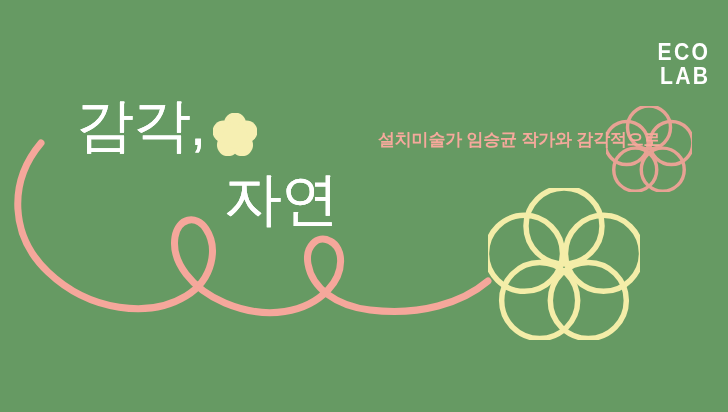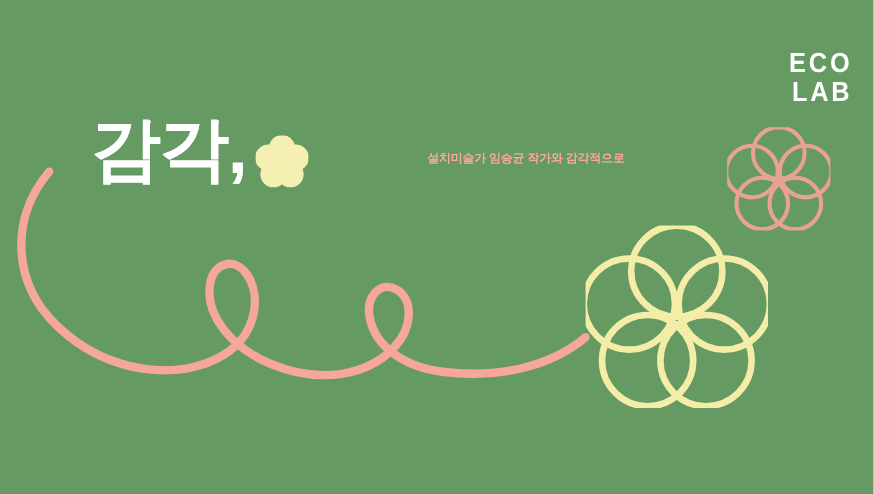--- a/index.html
+++ b/index.html
@@ -53,21 +53,21 @@
     position: absolute;
     left: 76px;
     top: 96px;
     z-index: 5;
     width: 330px;
     height: 150px;
   }
   .title-word {
     position: absolute;
     color: #ffffff;
-    font-weight: 700;
+    font-weight: 400;
     font-size: 58px;
     letter-spacing: -1px;
     line-height: 1;
     white-space: nowrap;
     text-shadow: 0 0 0 #fff;
   }
   #title-line1 { left: 0px;  top: 0px; }
   #title-line2 { left: 148px; top: 74px; }
 
   
@@ -76,25 +76,25 @@
     left: 213px;
     top: 113px;
     width: 44px;
     height: 44px;
     z-index: 5;
   }
 
   
   #subtitle {
     position: absolute;
-    left: 356px;
+    left: 378px;
     top: 124px;
     z-index: 5;
     color: #f6a99c;
-    font-size: 10px;
+    font-size: 17px;
     font-weight: 700;
     line-height: 1.85;
     letter-spacing: -0.2px;
     white-space: nowrap;
   }
   #subtitle span { display: block; }
 
   
   .photo-flower {
     position: absolute;
@@ -124,20 +124,21 @@
              C 420 316, 462 303, 488 281" fill="none" stroke="#f5a79b" stroke-width="7" stroke-linecap="round" stroke-linejoin="round"></path>
   </svg>
 
   <div id="logo">
     <span class="logo-line">ECO</span>
     <span class="logo-line">LAB</span>
   </div>
 
   <div id="headline">
     <span id="title-line1" class="title-word">감각,</span>
+    <span id="title-line2" class="title-word">자연</span>
   </div>
 
   <svg id="title-flower" viewBox="0 0 100 100" aria-hidden="true">
     <g fill="#f6efb2">
       <circle cx="50" cy="24" r="25"></circle>
       <circle cx="76" cy="42" r="25"></circle>
       <circle cx="66" cy="73" r="25"></circle>
       <circle cx="34" cy="73" r="25"></circle>
       <circle cx="24" cy="42" r="25"></circle>
       <circle cx="50" cy="52" r="28"></circle>

